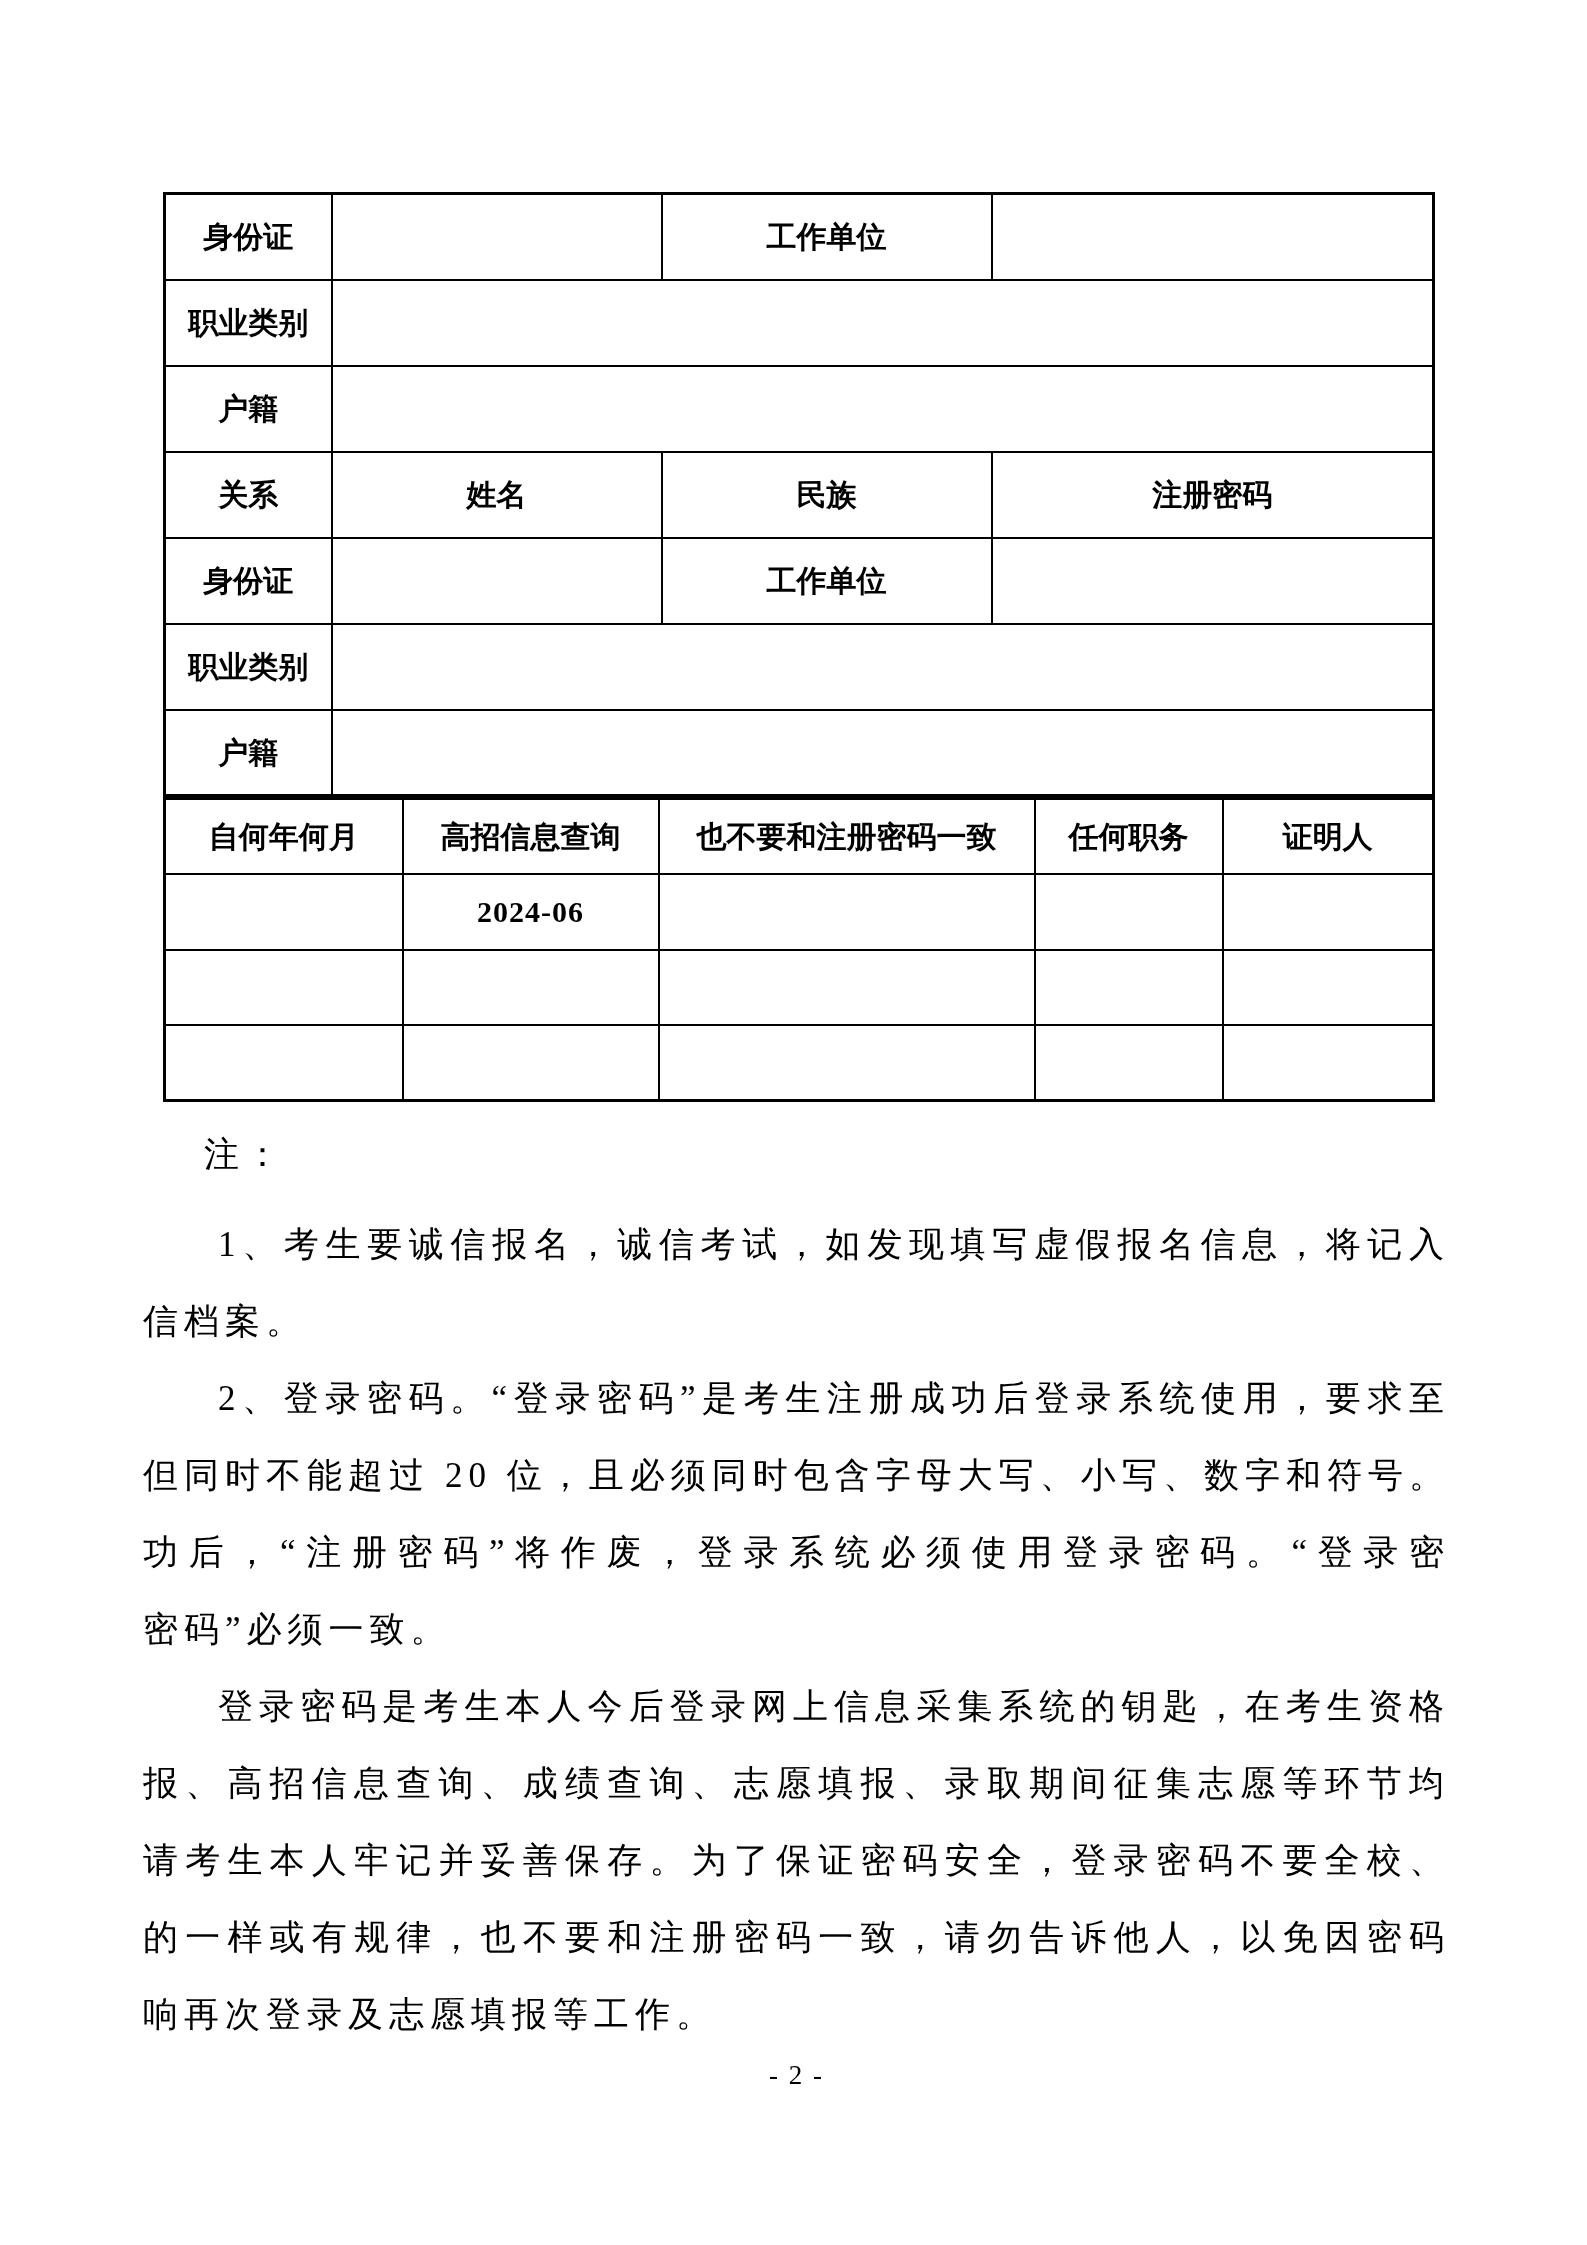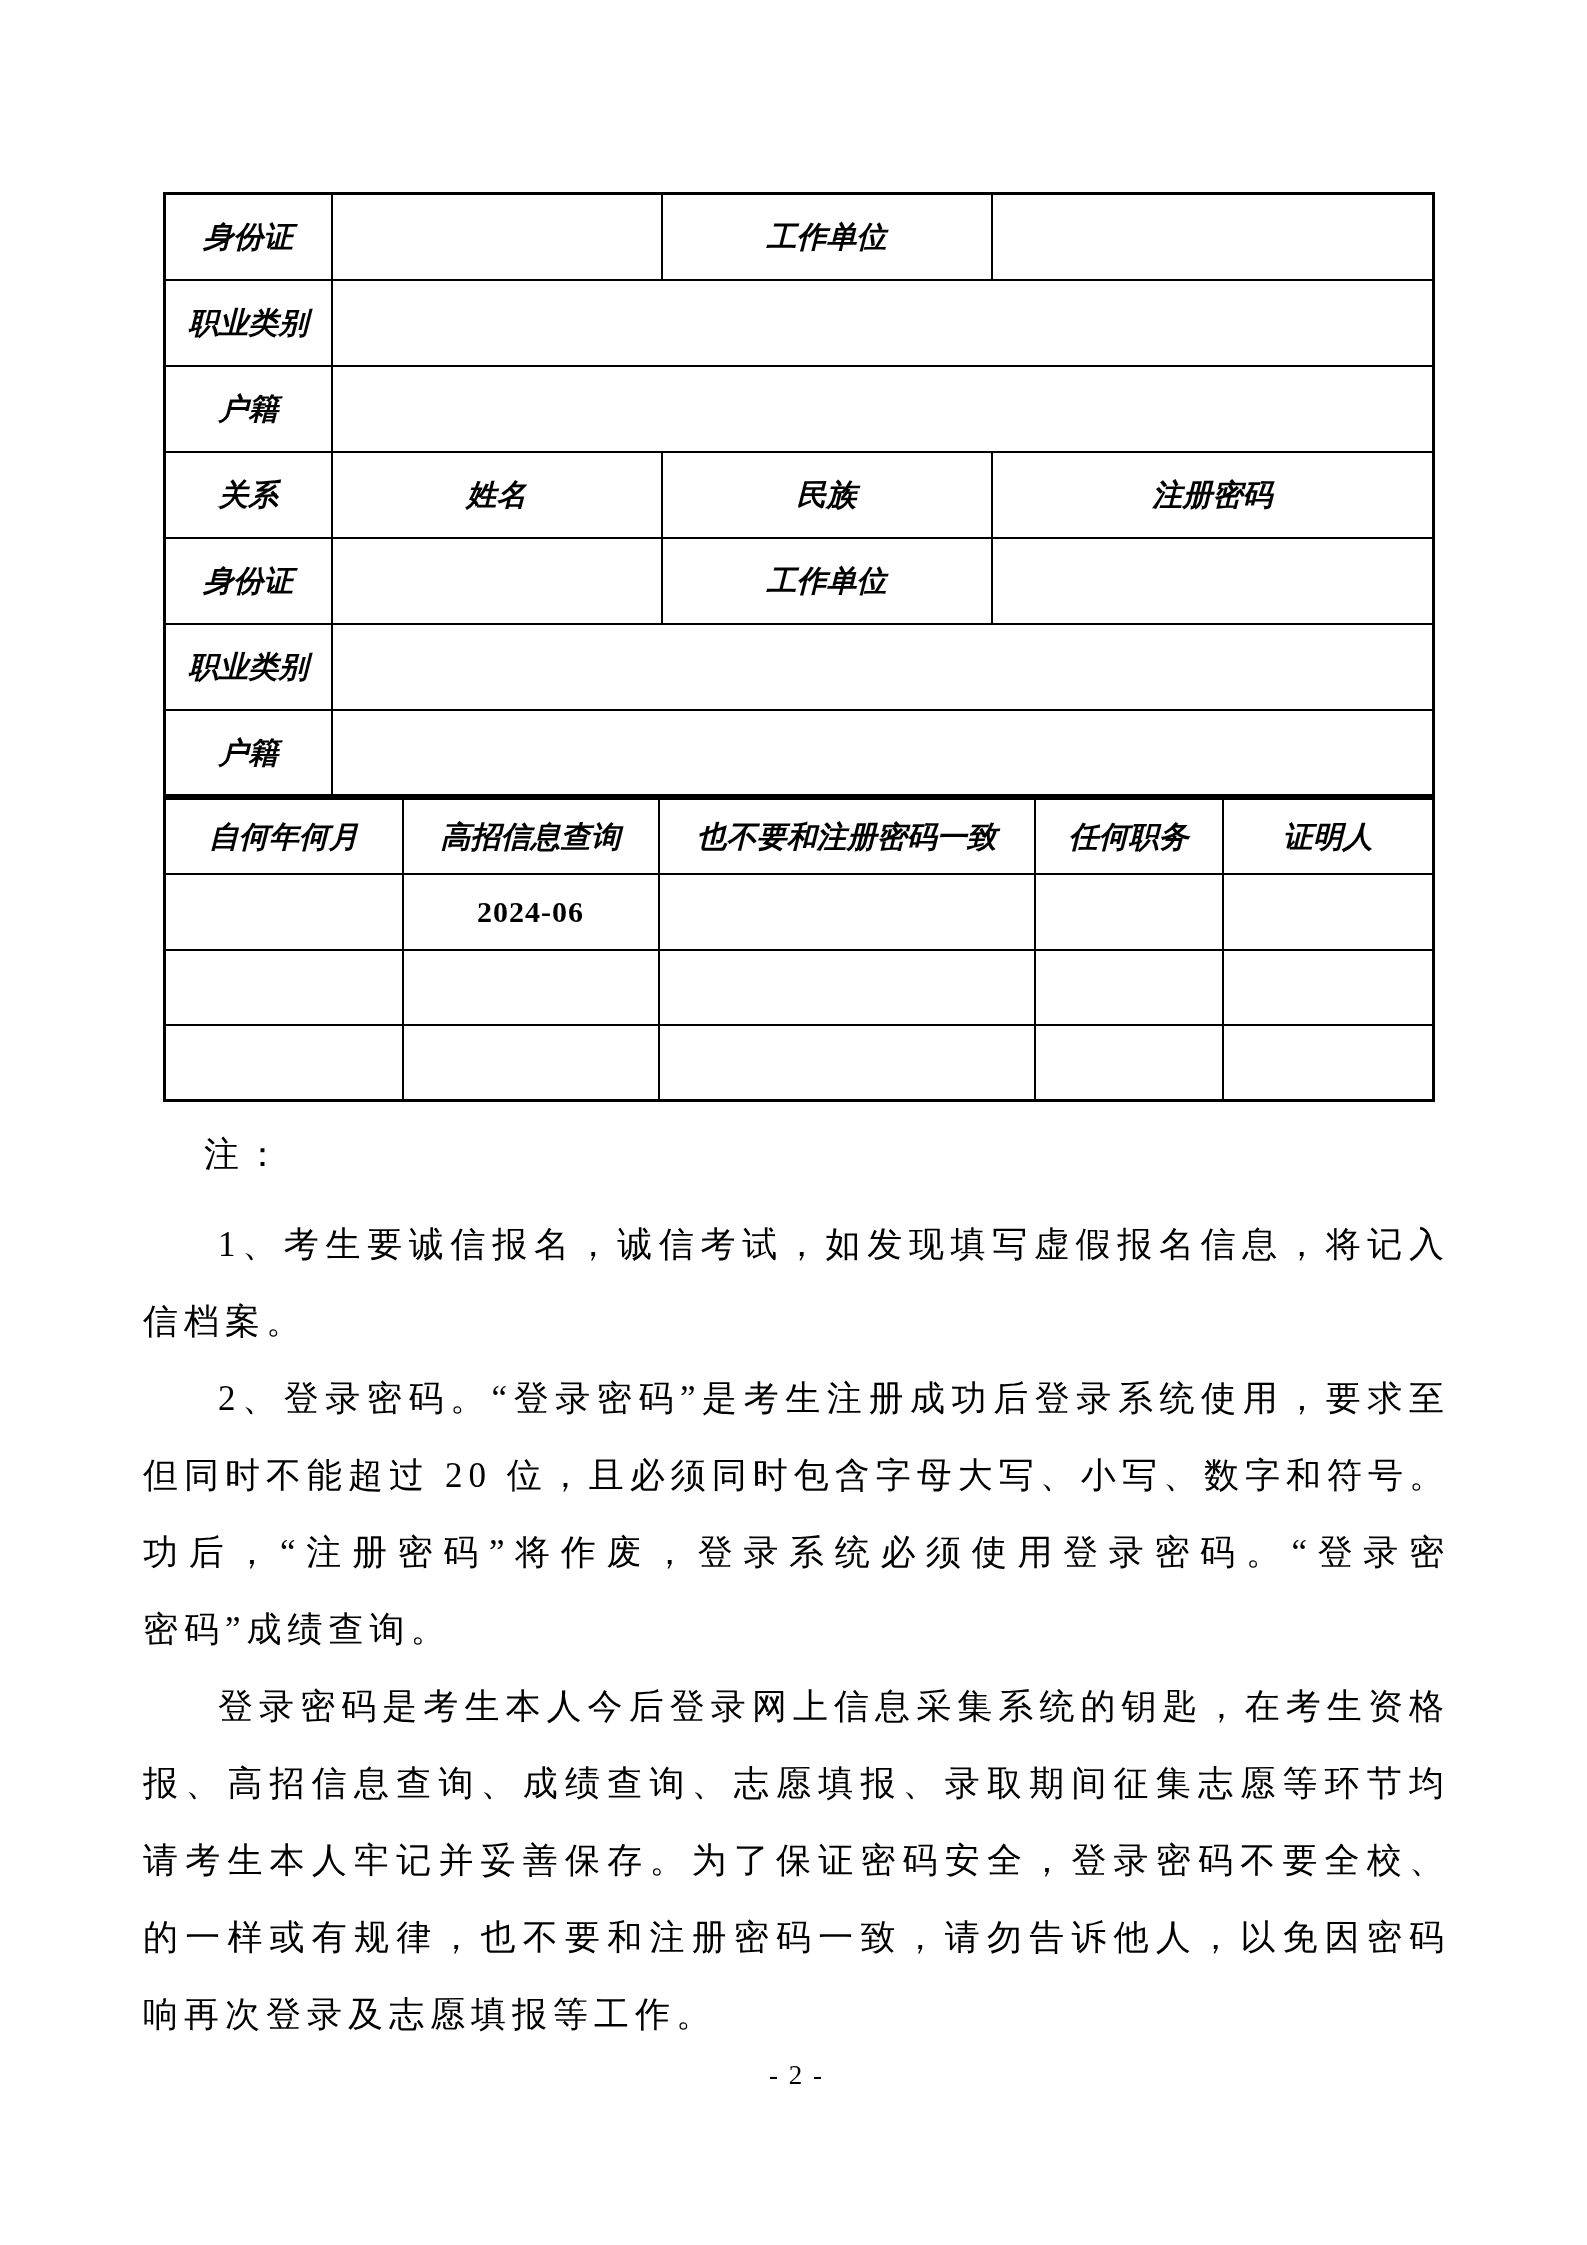--- a/index.html
+++ b/index.html
@@ -17,21 +17,21 @@
   }
   .form td{
     border:2px solid #000;
     text-align:center;vertical-align:middle;
     padding:0;overflow:hidden;
     font-size:30px;line-height:1.1;
   }
   .form-a{top:192px;width:1269px;height:605px;}
   .form-b{top:797px;width:1269px;height:302px;border-radius:6px;}
   .form tr{height:75.6px;}
-  .lbl{font-weight:bold;font-style:italic;}
+  .lbl{font-weight:bold;}
   .num{font-weight:bold;letter-spacing:1px;}
   .notes{
     position:absolute;left:143px;top:1116px;width:1307px;
     font-size:35px;letter-spacing:6px;color:#000;
   }
   .nline{
     height:77px;line-height:77px;overflow:hidden;
   }
   .j{text-align:justify;text-align-last:justify;text-justify:inter-character;}
   .ind{text-indent:75px;}
@@ -132,21 +132,21 @@
   </tbody>
     </table>
 
   <div class="notes">
     <div class="nline ind-note">注：</div>
     <div class="nline j ind gap-top">1、考生要诚信报名，诚信考试，如发现填写虚假报名信息，将记入考生诚</div>
     <div class="nline">信档案。</div>
     <div class="nline j ind">2、登录密码。“登录密码”是考生注册成功后登录系统使用，要求至少 8 位</div>
     <div class="nline j">但同时不能超过 20 位，且必须同时包含字母大写、小写、数字和符号。注册成</div>
     <div class="nline j">功后，“注册密码”将作废，登录系统必须使用登录密码。“登录密码”与“确认</div>
-    <div class="nline">密码”成绩查询。</div>
+    <div class="nline">密码”必须一致。</div>
     <div class="nline j ind">登录密码是考生本人今后登录网上信息采集系统的钥匙，在考生资格条件申</div>
     <div class="nline j">报、高招信息查询、成绩查询、志愿填报、录取期间征集志愿等环节均要使用，</div>
     <div class="nline j">请考生本人牢记并妥善保存。为了保证密码安全，登录密码不要全校、全班设置</div>
     <div class="nline j">的一样或有规律，也不要和注册密码一致，请勿告诉他人，以免因密码泄露而影</div>
     <div class="nline">响再次登录及志愿填报等工作。</div>
   </div>
 
   <div class="page-number">- 2 -</div>
 
 </div>

